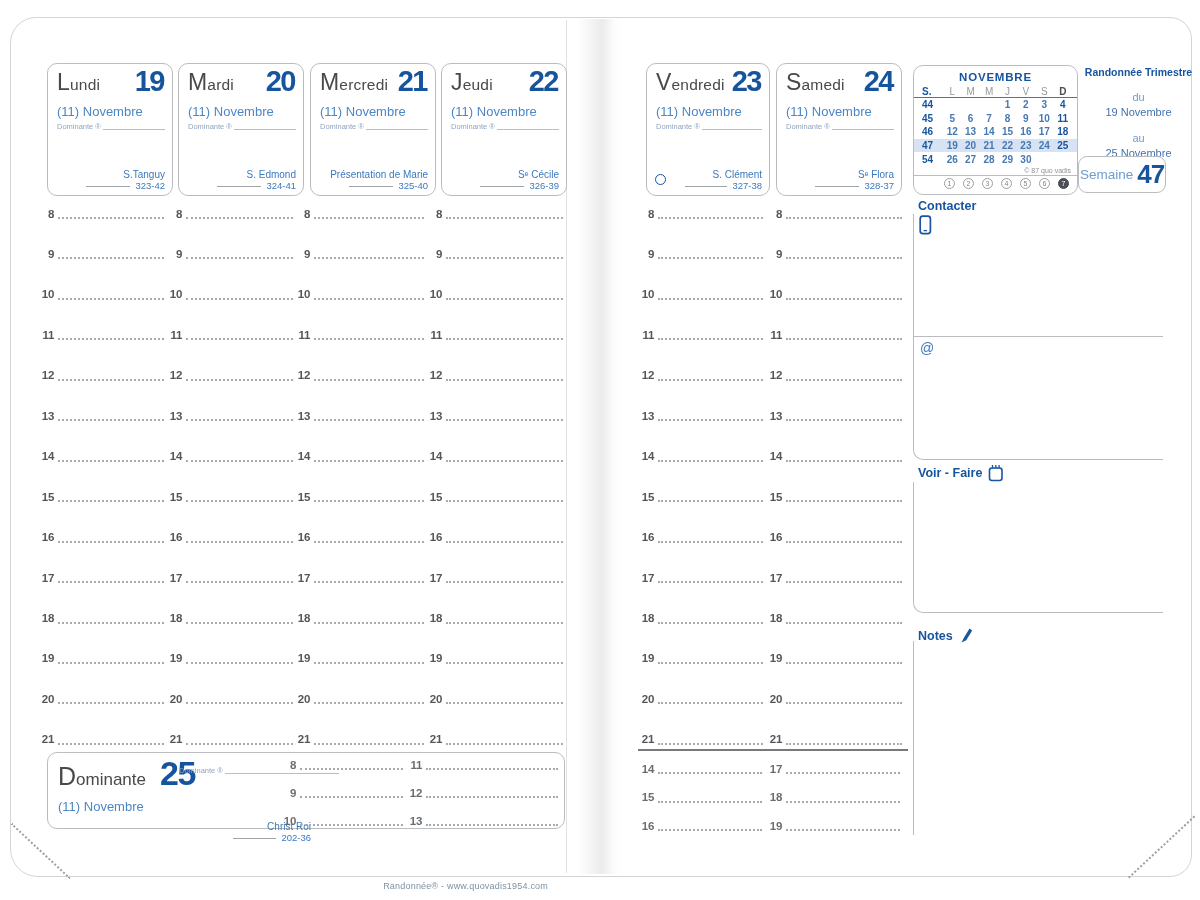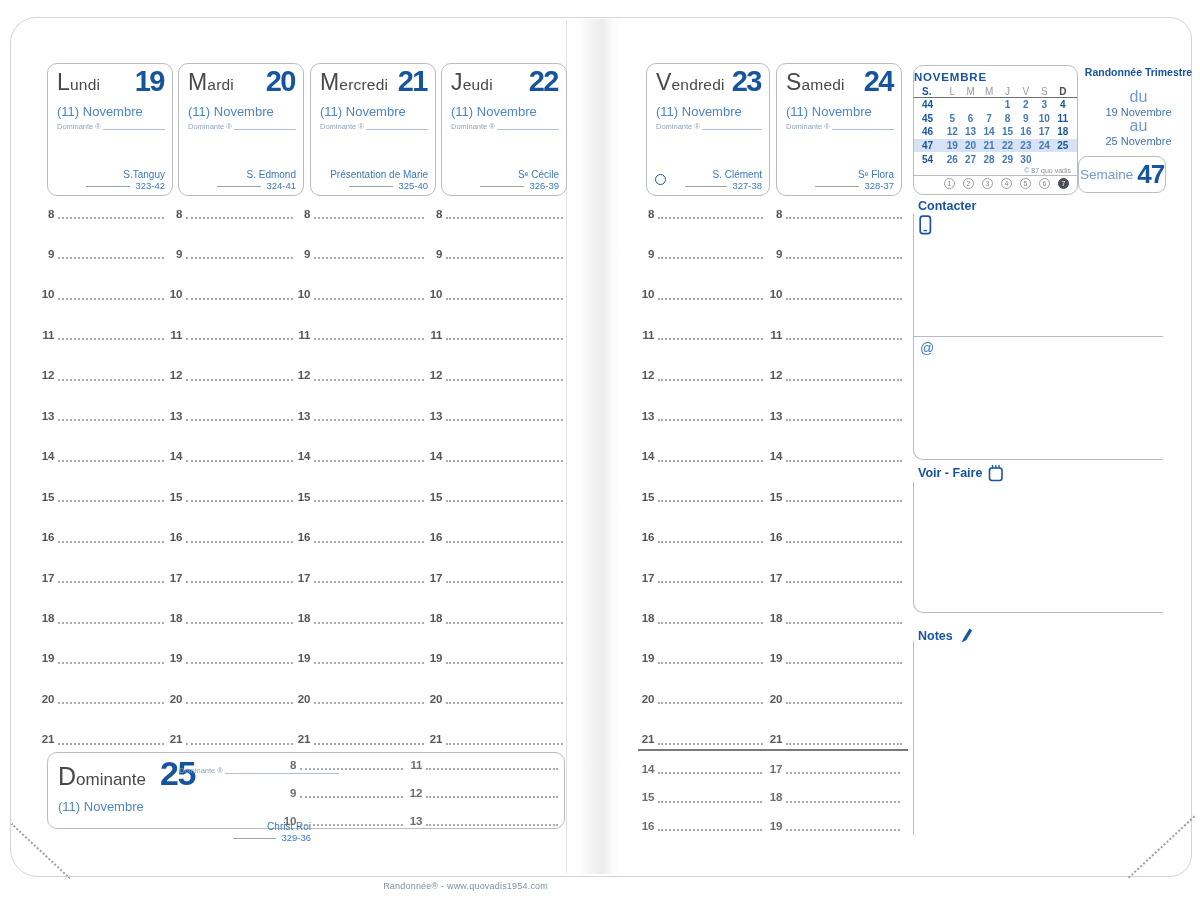--- a/index.html
+++ b/index.html
@@ -57,21 +57,21 @@
   .sun-num { font-size:34px; font-weight:bold; color:#17549e; letter-spacing:-1.5px; line-height:0.9; }
   .sun-month { position:absolute; left:10px; top:46px; font-size:13px; color:#4d86c6; }
   .sun-dom { position:absolute; left:131px; top:13px; width:160px; display:flex; align-items:flex-end; }
   .sun-saint { position:absolute; left:155px; top:44px; width:108px; color:#3b79bd; }
   .brand-footer { position:absolute; left:284px; top:833px; width:264px; text-align:right;
     font-size:9px; color:#7e92a4; letter-spacing:0.2px;margin-top:48px; }
 
   
   .calbox { position:absolute; left:913px; top:65px; width:165px; height:130px;
     border:1.5px solid #b9bdc0; border-radius:10px; overflow:hidden; background:#fff; }
-  .cal-title { margin-top:5px; text-align:left; font-size:11.5px; font-weight:bold;
+  .cal-title { margin-top:5px; text-align:center; font-size:11.5px; font-weight:bold;
     color:#17549e; letter-spacing:0.8px; }
   #cal-grid { margin-top:2px; }
   .cal-row { display:flex; align-items:center; height:13.6px; padding:0 5px; font-size:10px; }
   .cal-row.head { height:13px; border-bottom:1.5px solid #6b6e71; }
   .cal-row.hl { background:#d7e3f4; }
   .cal-week { width:24px; font-weight:bold; color:#17549e; padding-left:3px; }
   .cal-row.head .cal-week { color:#17549e; }
   .cal-cell { flex:1; text-align:center; color:#4679b2; font-weight:bold; }
   .cal-row.head .cal-cell { color:#97999c; font-weight:normal; }
   .cal-row.head .cal-cell.dcol { color:#4a4b4d; font-weight:bold; }
@@ -80,21 +80,21 @@
   .cal-dots { display:flex; align-items:center; height:17px; border-top:1px solid #b9bdc0;
     padding:0 8px 0 30px; justify-content:space-between; }
   .dot { width:11px; height:11px; border:1px solid #9b9ea1; border-radius:50%; font-size:7px;
     color:#85888b; display:flex; align-items:center; justify-content:center; line-height:1; }
   .dot.active { background:#4b4e53; border-color:#4b4e53; color:#fff; }
 
   
   .tri { position:absolute; left:1082px; top:66px; width:113px; text-align:center; }
   .tri-title { font-size:10.5px; font-weight:bold; color:#17549e; }
   .tri-sub { margin-top:12px; line-height:14.5px; }
-  .tri-du { font-size:16px; color:#6f9bd1; }
+  .tri-du { font-size:11px; color:#6f9bd1;margin-top:12px; }
   .tri-date { font-size:11px; color:#4173ae; }
   .semaine-box { position:absolute; left:1078px; top:156px; width:88px; height:37px;
     border:1.5px solid #b9bdc0; border-radius:9px; display:flex; align-items:center;
     justify-content:center; gap:4px; background:#fff; }
   .semaine-label { font-size:13.5px; color:#6f9bd1; }
   .semaine-num { font-size:26px; font-weight:bold; color:#17549e; letter-spacing:-1px; }
 
   
   .side-title { position:absolute; font-size:12.5px; font-weight:bold; color:#17549e;
     display:flex; align-items:center; gap:6px; }
@@ -241,21 +241,21 @@
     </div>
     <div class="sun-month">(11) Novembre</div>
     <div class="sun-dom">
         <span class="dom-label">Dominante ®</span>
         <span class="dom-line"></span>
       </div>
     <div class="sun-saint">
       <div class="saint-name">Christ Roi</div>
       <div class="saint-row">
           <span class="saint-line"></span>
-          <span class="saint-ord">329-36</span>
+          <span class="saint-ord">202-36</span>
         </div>
     </div>
   </div>
 
   <div class="brand-footer">Randonnée® - www.quovadis1954.com</div>
 
   <div class="calbox">
     <div class="cal-title">NOVEMBRE</div>
     <div id="cal-grid">
         <div class="cal-row head">

